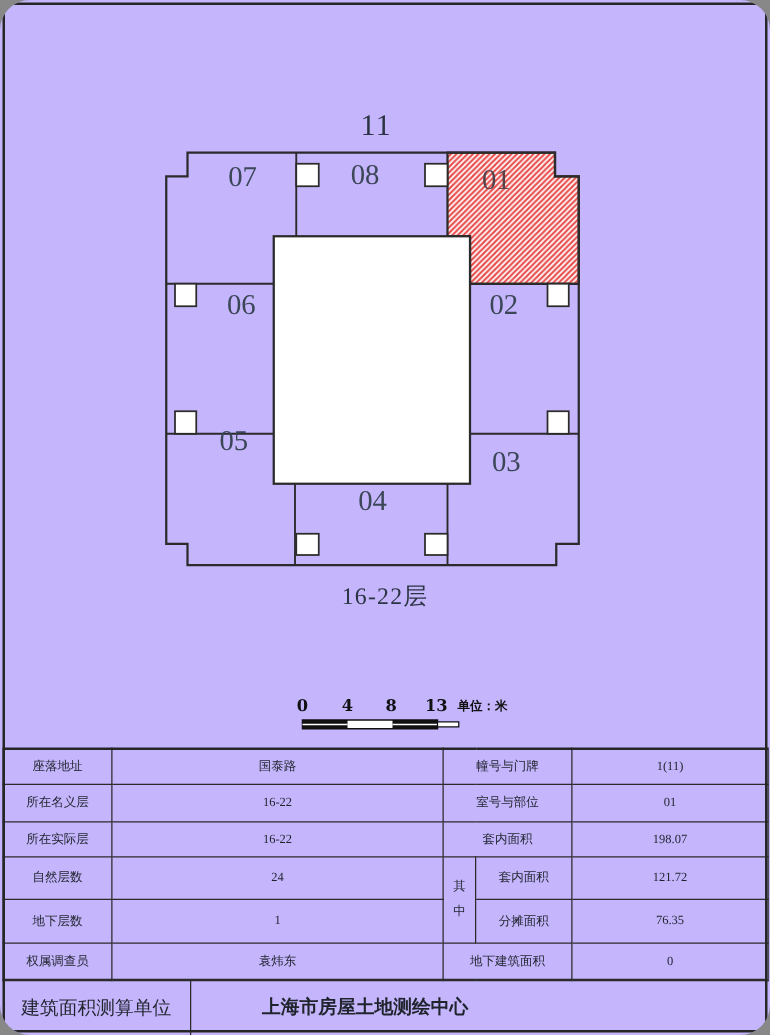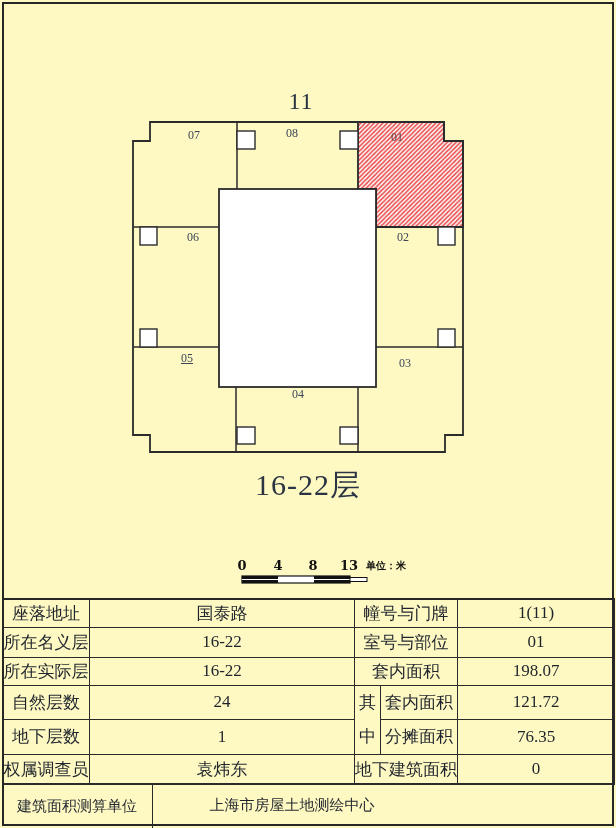--- a/index.html
+++ b/index.html
@@ -1,54 +1,54 @@
 <!DOCTYPE html>
 <html><head>
 <meta charset="utf-8">
 <style>
   html,body{margin:0;padding:0;background:#888;}
   .page{
-    position:relative;width:616px;height:828px;background:#fef9c3;
+    position:relative;width:616px;height:828px;background:#c4b5fd;
     font-family:"Liberation Serif","DejaVu Serif",serif;color:#22262e;
-    overflow:hidden;margin:0 auto;
+    overflow:hidden;margin:0 auto;border-radius:24px;
   }
   .page-border{position:absolute;left:2px;top:2px;right:2px;bottom:2px;
     border:2px solid #262626;pointer-events:none;z-index:5;}
   .abs{position:absolute;}
   .txt{position:absolute;text-align:center;line-height:1.1;}
   .title-building{font-size:24px;color:#2b3442;letter-spacing:1px;}
-  .unit-num{font-size:12px;color:#3b4656;}
+  .unit-num{font-size:23px;color:#3b4656;}
   .unit-num-hl{color:#54424a;}
-  .floor-label{font-size:30px;color:#2b3442;letter-spacing:1px;}
+  .floor-label{font-size:19px;color:#2b3442;letter-spacing:1px;}
   .scale-tick{font-size:13px;font-weight:bold;color:#111;font-family:"DejaVu Serif","Liberation Serif",serif;}
   .scale-unit{font-size:10px;font-weight:bold;color:#111;}
   
   table.info{
     position:absolute;left:2px;top:598px;width:612px;
     border-collapse:collapse;table-layout:fixed;
-    font-size:17px;color:#1f242c;
+    font-size:10px;color:#1f242c;
   }
   table.info td{
     border:1.5px solid #2b2b2b;text-align:center;vertical-align:middle;
     padding:0;overflow:hidden;white-space:nowrap;
   }
   table.info{border-top:2px solid #262626;}
   td.lval{padding-right:64px;}
   td.rlab{padding-left:26px;margin-left:44px;}
   .qzcell span{display:inline-block;width:1.05em;line-height:1.95;white-space:normal;word-break:break-all;}
   .footer-row{
     position:absolute;left:2px;top:783px;width:612px;height:43px;
     border-top:1.5px solid #2b2b2b;font-size:15px;color:#1f242c;
   }
   .footer-label{
     position:absolute;left:0;top:0;width:150px;height:45px;
     border-right:1.5px solid #2b2b2b;display:flex;align-items:center;justify-content:center;text-align:center;
   }
   .footer-center{position:absolute;left:150px;top:0;width:280px;height:43px;
-    display:flex;align-items:center;justify-content:center;}
+    display:flex;align-items:center;justify-content:center;font-weight:bold;}
   .footer-unit{position:absolute;right:8px;top:0;height:43px;display:flex;align-items:center;}
 </style>
 </head>
 <body>
 
 <div class="page">
   <div class="page-border"></div>
 
   <svg class="abs" style="left:0;top:0;" width="616" height="828" viewBox="0 0 616 828">
     <defs>
@@ -87,21 +87,21 @@
     </g>
   </svg>
 
   <div class="txt title-building" style="left:271px;top:88px;width:60px;">11</div>
 
   <div class="txt unit-num" style="left:174px;top:129px;width:40px;">07</div>
   <div class="txt unit-num" style="left:272px;top:127px;width:40px;">08</div>
   <div class="txt unit-num unit-num-hl" style="left:377px;top:131px;width:40px;">01</div>
   <div class="txt unit-num" style="left:173px;top:231px;width:40px;">06</div>
   <div class="txt unit-num" style="left:383px;top:231px;width:40px;">02</div>
-  <div class="txt unit-num" style="left:167px;top:352px;width:40px;text-decoration:underline;">05</div>
+  <div class="txt unit-num" style="left:167px;top:340px;width:40px;">05</div>
   <div class="txt unit-num" style="left:385px;top:357px;width:40px;">03</div>
   <div class="txt unit-num" style="left:278px;top:388px;width:40px;">04</div>
 
   <div class="txt floor-label" style="left:228px;top:468px;width:160px;">16-22层</div>
 
   <div class="txt scale-tick" style="left:232px;top:559px;width:20px;">0</div>
   <div class="txt scale-tick" style="left:268px;top:559px;width:20px;">4</div>
   <div class="txt scale-tick" style="left:303px;top:559px;width:20px;">8</div>
   <div class="txt scale-tick" style="left:337px;top:559px;width:24px;">13</div>
   <div class="txt scale-unit" style="left:366px;top:560px;width:60px;text-align:left;">单位：米</div>

